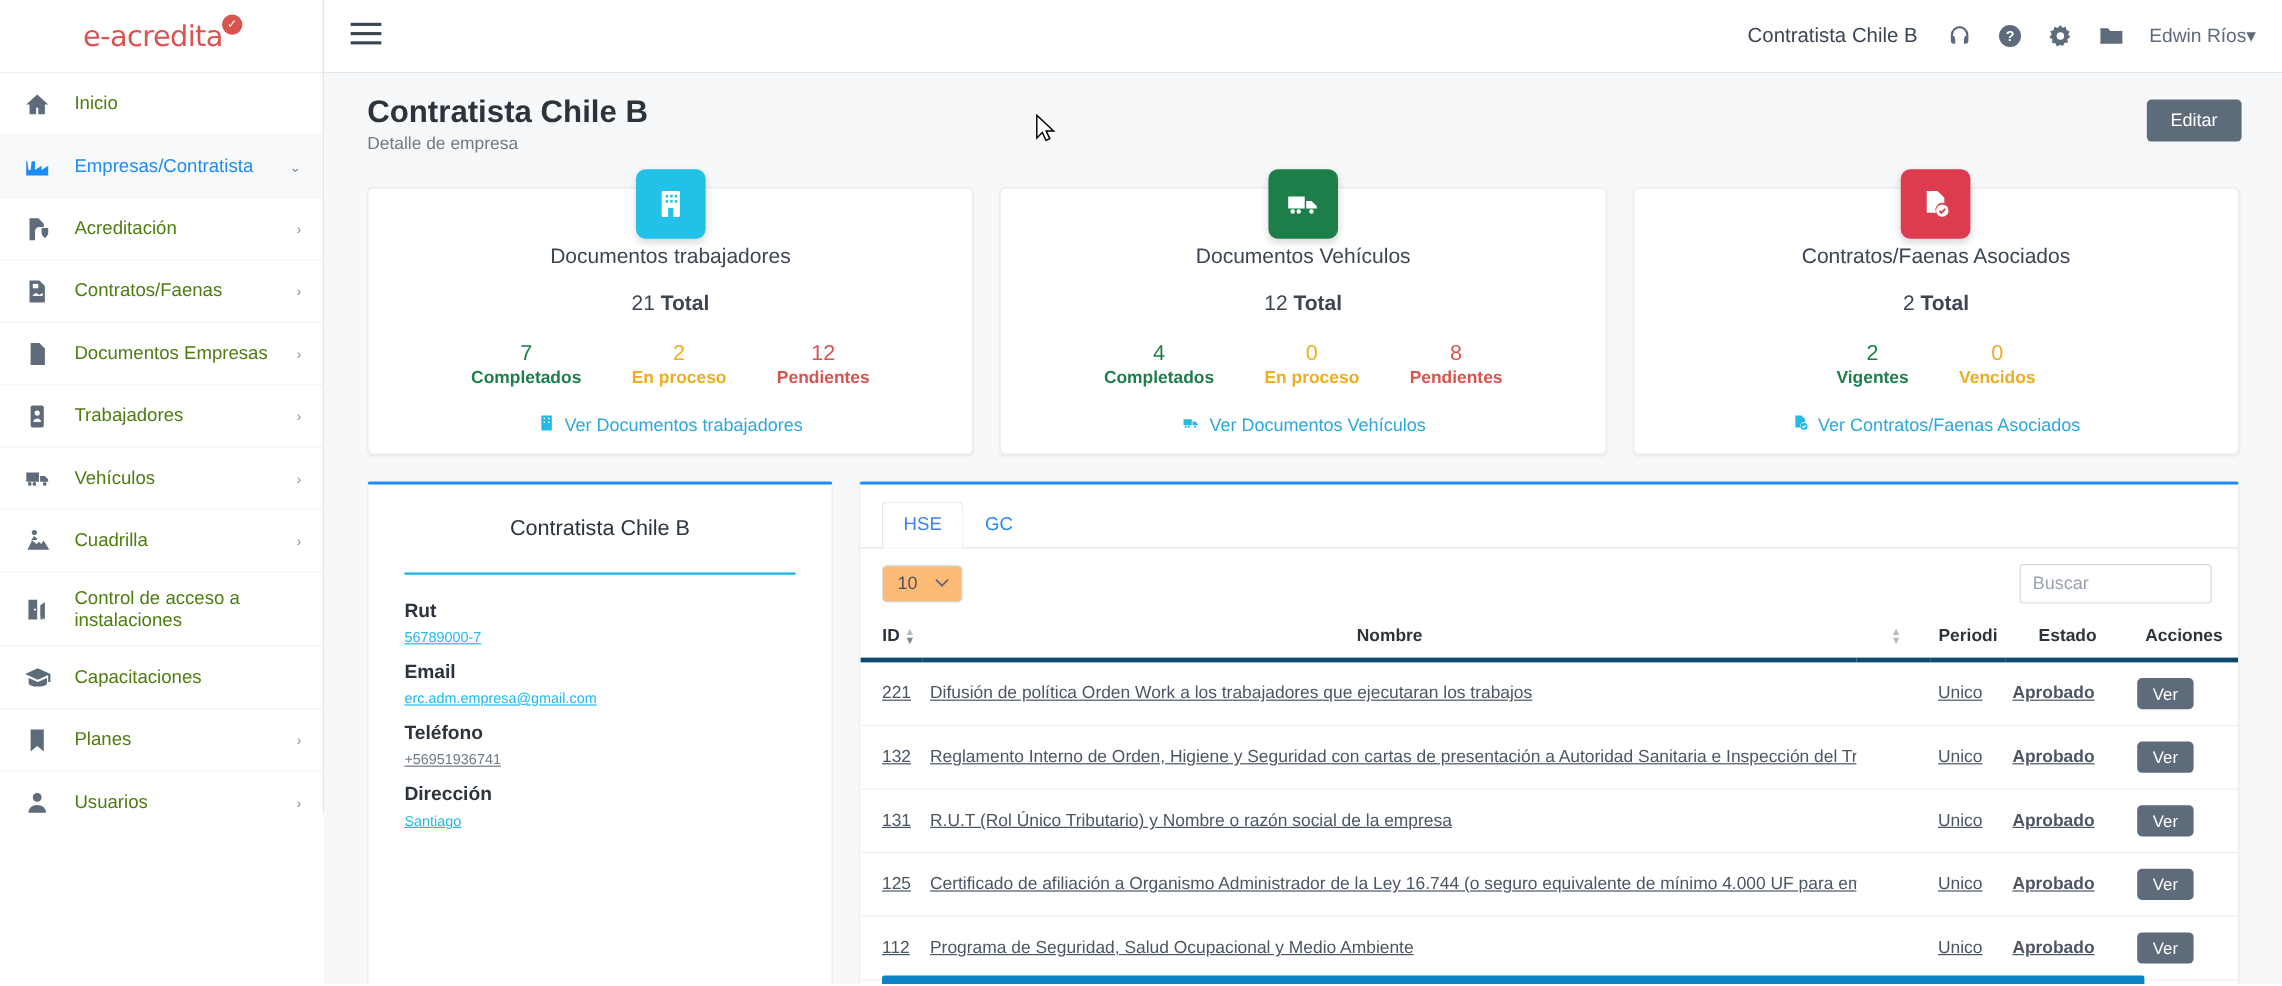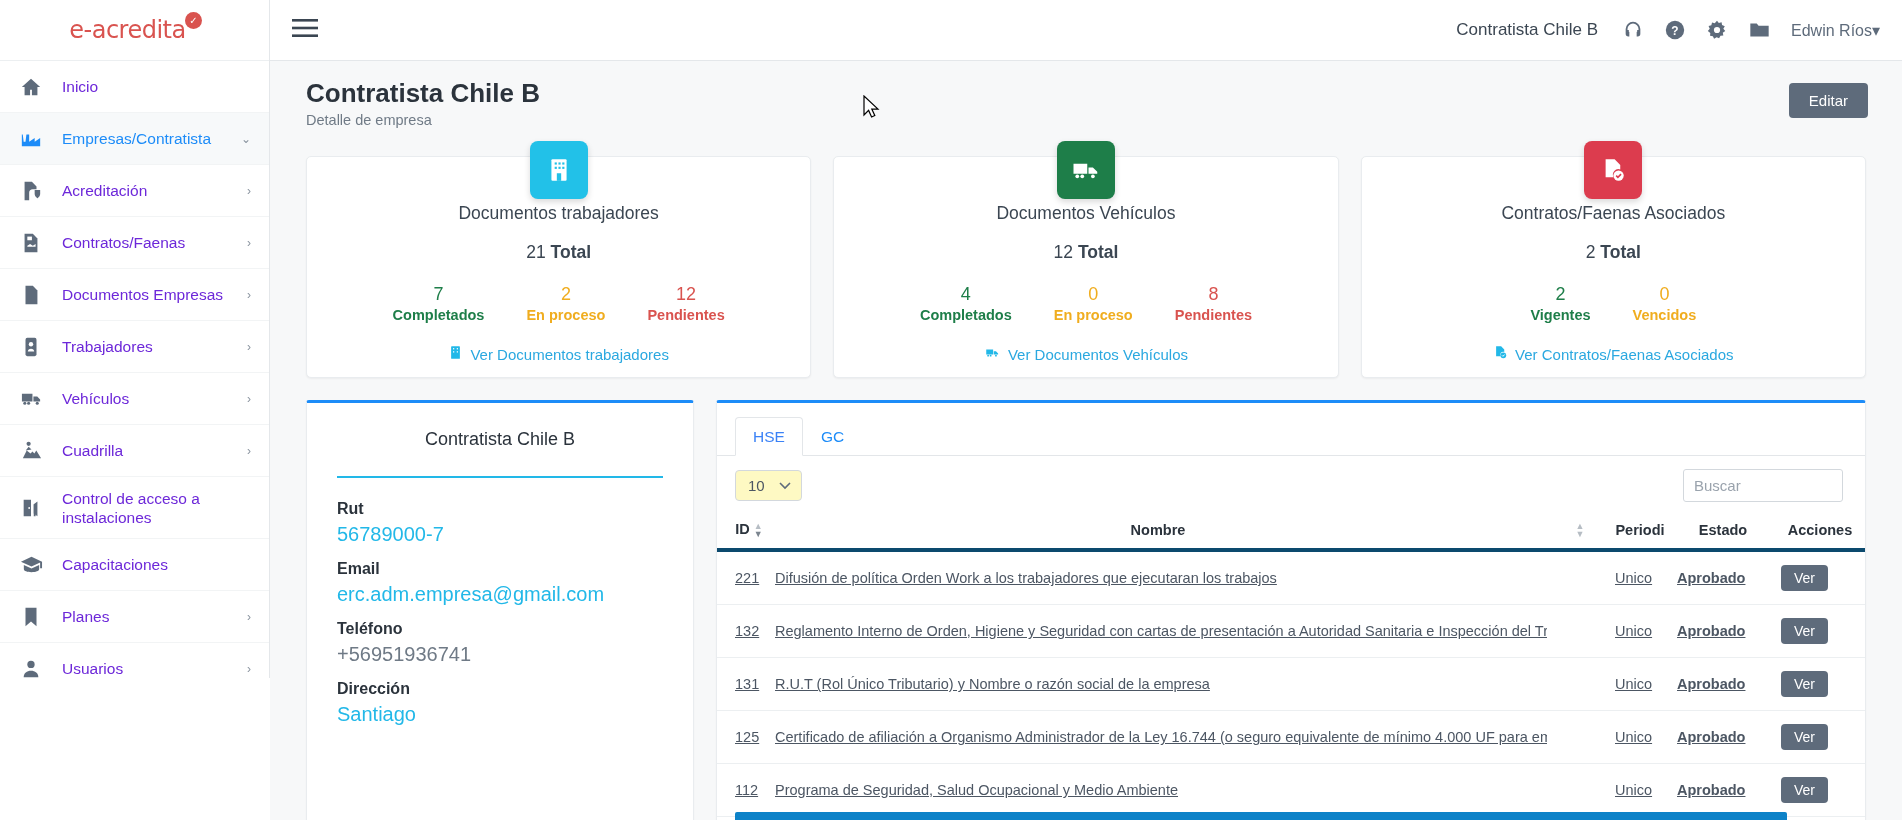--- a/index.html
+++ b/index.html
@@ -41,21 +41,21 @@
     height: 52px; padding: 0 18px 0 0;
     cursor: pointer; position: relative;
     border-bottom: 1px solid #f2f4f5;
   }
   .nav-item .ico {
     width: 62px; flex: 0 0 62px;
     display: flex; align-items: center; justify-content: center;
     color: #5e6b7b;
   }
   .nav-item .lbl {
-    font-size: 15.5px; color: #6d28d9; flex: 1;
+    font-size: 15.5px; color: #4d7c0f; flex: 1;
     line-height: 19px;
   }
   .nav-item .chev {
     color: #8a949f; font-size: 12px; margin-left: auto; padding-left: 6px;
   }
   .nav-item.active { background: #f7f9fa; }
   .nav-item.active .lbl { color: #1d8cf8; }
   .nav-item.active .ico { color: #1d8cf8; }
   .nav-item.tall { height: 62px; }
 
@@ -122,21 +122,21 @@
   .lower { display: flex; gap: 22px; padding: 22px 36px 0 36px; align-items: flex-start; }
   .panel {
     background: #fff; border: 1px solid #e9ecef; border-radius: 3px;
     border-top: 3px solid #1d8cf8;
     box-shadow: 0 1px 2px rgba(0,0,0,.04);
   }
   .panel-left { width: 388px; flex: 0 0 388px; padding: 26px 30px 10px 30px; height: 430px; }
   .company-name { text-align: center; font-size: 18px; color: #2b333c; margin-bottom: 26px; }
   .divider-cyan { height: 2px; background: #22b8e8; margin: 0 0 22px 0; }
   .field-label { font-size: 16px; font-weight: bold; color: #2b333c; margin-top: 14px; }
-  .field-value { font-size: 20px; margin-top: 5px; }
+  .field-value { font-size: 12px; margin-top: 5px; text-decoration: underline; }
   .field-value.link { color: #22b8e8; cursor: pointer; }
   .field-value.plain { color: #6f7a86; }
 
   .panel-right { flex: 1; padding: 0; height: 430px; overflow: hidden; position: relative; }
 
   .tabs { display: flex; padding: 14px 0 0 18px; border-bottom: 1px solid #e3e6e9; }
   .tab {
     padding: 10px 17px 9px 17px; font-size: 15.5px;
     border: 1px solid transparent; border-radius: 4px 4px 0 0;
     cursor: pointer; color: #1d8cf8; margin-bottom: -1px;
@@ -147,21 +147,21 @@
   }
 
   .table-controls {
     display: flex; align-items: center;
     padding: 13px 22px 11px 18px;
   }
   .len-select {
     display: inline-flex; align-items: center; gap: 14px;
     border: 1px solid #d3d8dd; border-radius: 4px;
     padding: 6px 10px 6px 12px; font-size: 15px; color: #4c5663;
-    background: #fef9c3; cursor: pointer;
+    background: #fdba74; cursor: pointer;
   }
   .len-select .caret { color: #5e6b7b; font-size: 11px; }
   .search-box {
     margin-left: auto;
     border: 1px solid #d3d8dd; border-radius: 3px;
     padding: 7px 10px; width: 160px; font-size: 15px; color: #4c5663;
     background: #fff; outline: none;
     font-family: "Liberation Sans", sans-serif;
   }
   .search-box::placeholder { color: #9aa3ad; }

